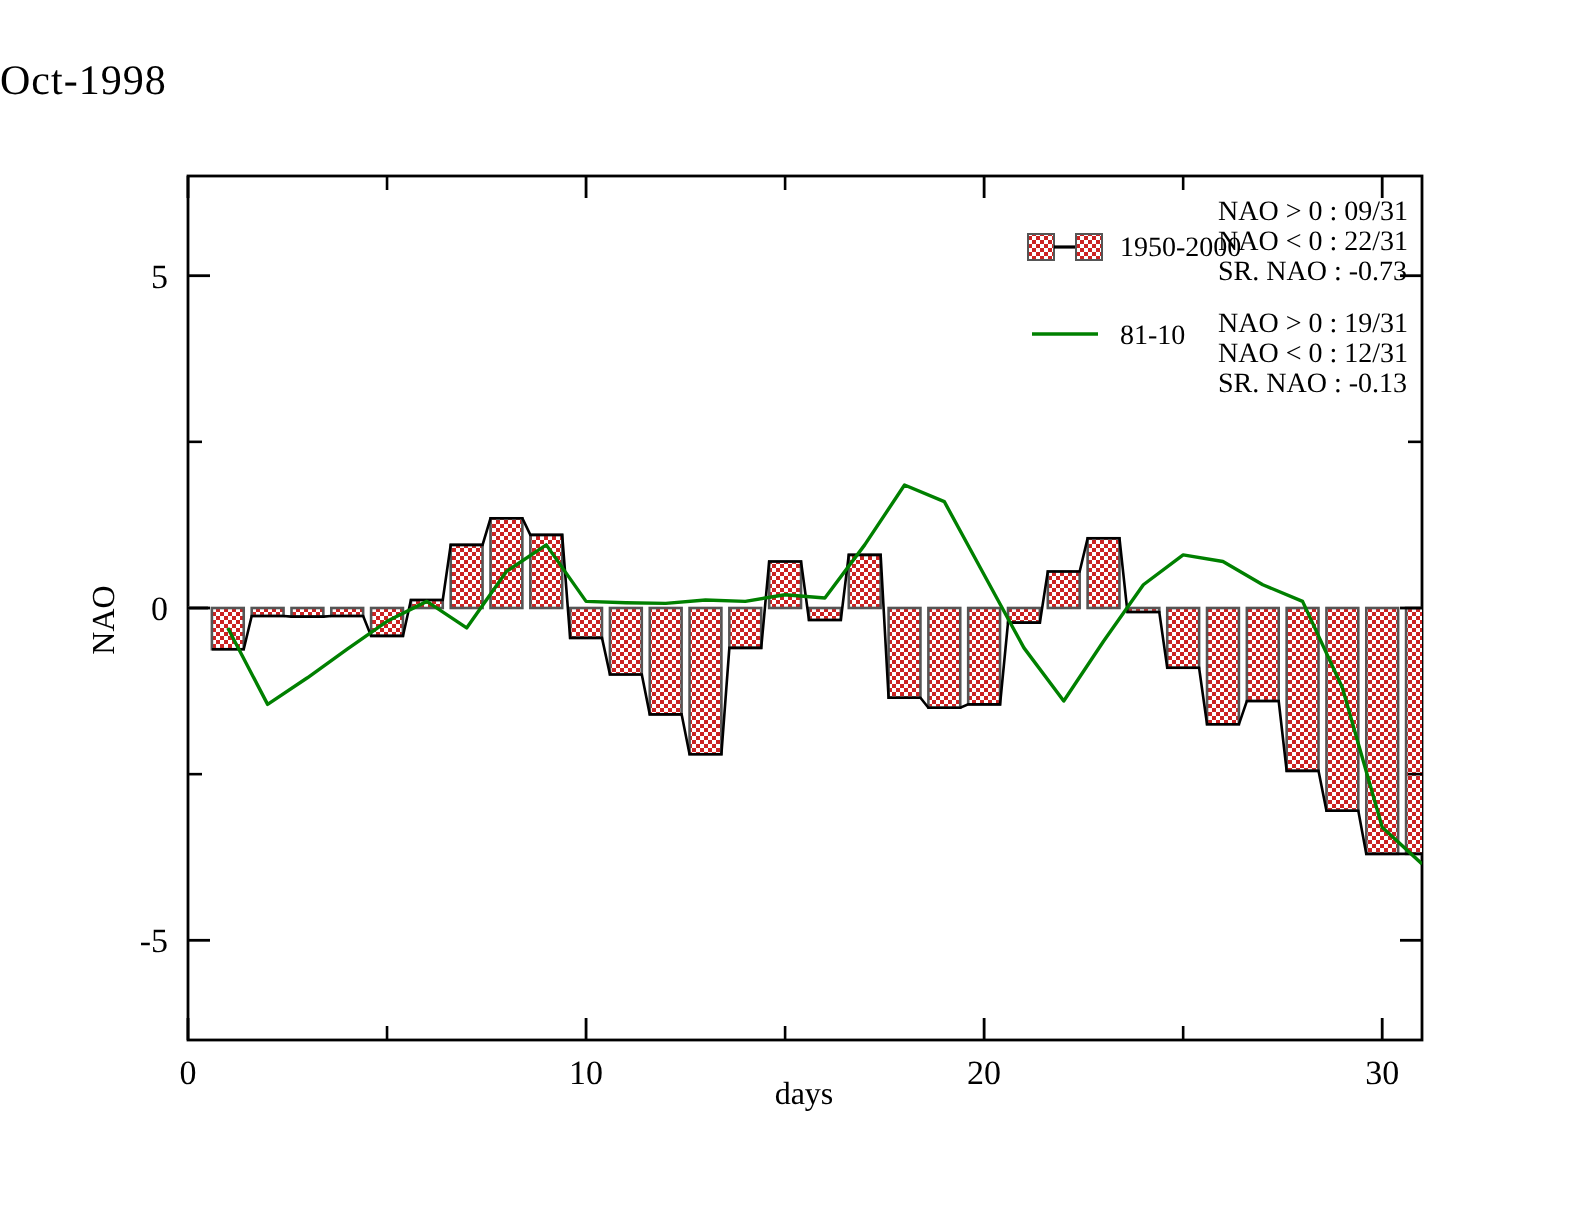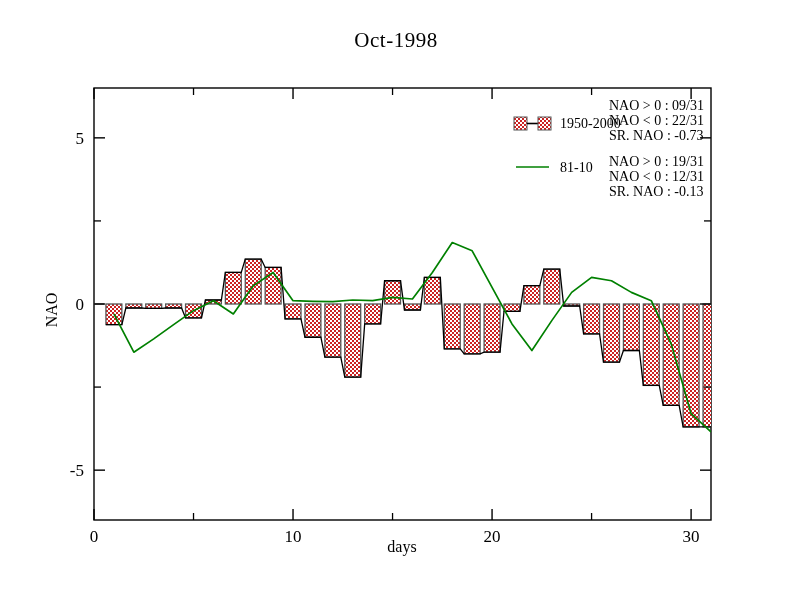--- a/index.html
+++ b/index.html
@@ -19,21 +19,21 @@
     position: absolute;
     left: 0; top: 0;
     width: 792px;
     height: 612px;
   }
   .chart-title {
     position: absolute;
     left: 0;
     top: 28px;
     width: 792px;
-    text-align: center;
+    text-align: left;
     font-size: 21px;
     font-family: "Liberation Serif", serif;
     letter-spacing: 0.5px;
   }
   .svg-holder {
     position: absolute;
     left: 0; top: 0;
   }
   text {
     font-family: "Liberation Serif", serif;

